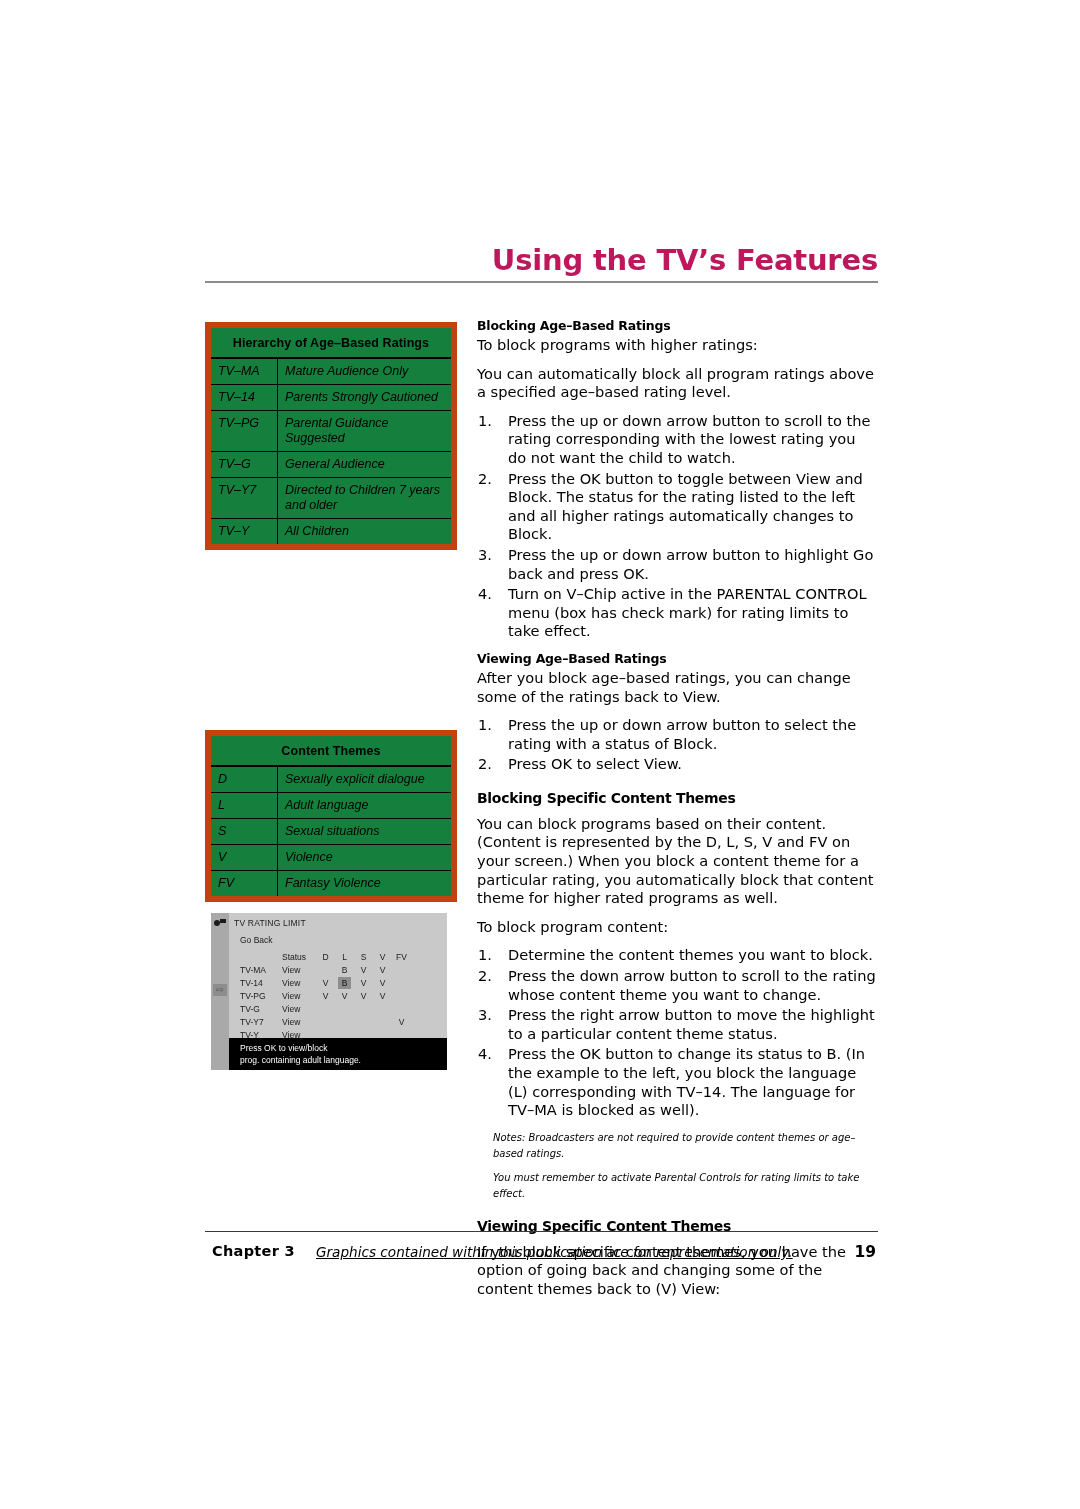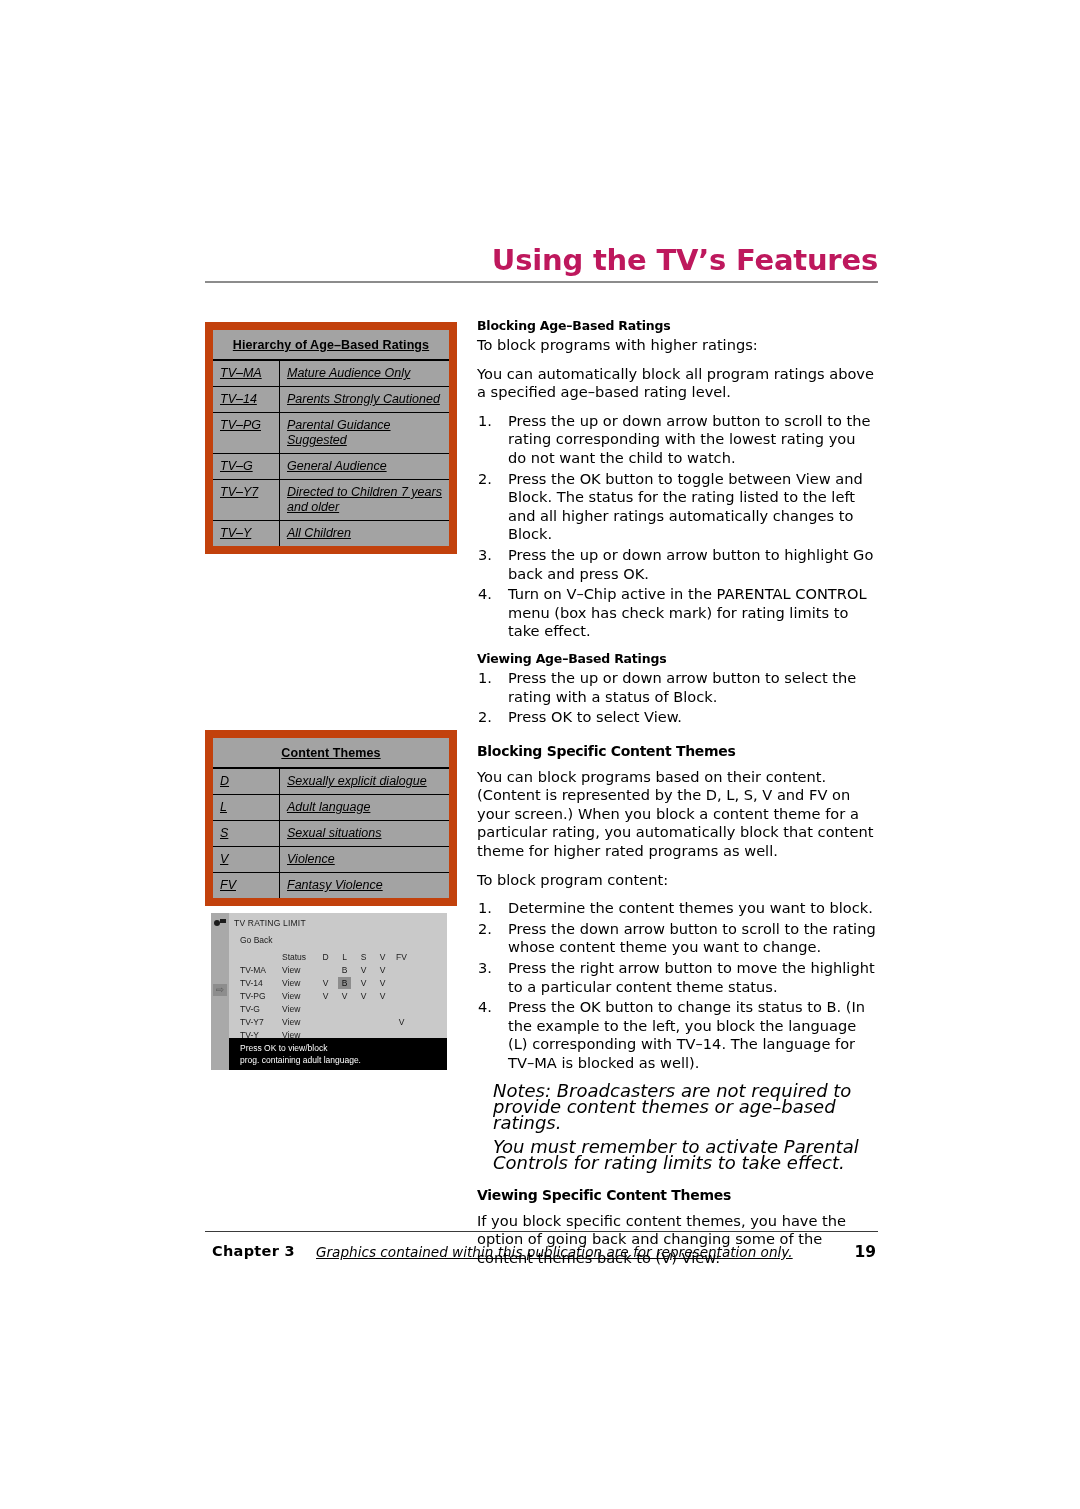--- a/index.html
+++ b/index.html
@@ -57,23 +57,22 @@
     position: absolute;
     left: 477px;
     top: 318px;
     width: 401px;
   }
 
   
   table.doc-table {
     border-collapse: collapse;
     width: 100%;
-    border: 8px solid #c2410c;
-    background: #a3a3a3;
-    text-decoration: underline;
+    border: 6px solid #c2410c;
+    background: #15803d;
   }
   table.doc-table th,
   table.doc-table td {
     border: 1px solid #000;
     padding: 5px 7px;
     vertical-align: top;
   }
   table.doc-table th.tbl-caption {
     text-align: center;
     font-size: 12.5px;
@@ -251,21 +250,21 @@
     padding-left: 31px;
     margin-bottom: 2px;
   }
   ol.steps li .num {
     position: absolute;
     left: 1px;
     top: 0;
     width: 22px;
   }
   .note {
-    font-size: 18px;
+    font-size: 10px;
     line-height: 16px;
     font-style: italic;
     margin: 0 0 8px 16px;
     font-family: "DejaVu Sans", sans-serif;
   }
 
   
   .footer-rule {
     position: absolute;
     left: 205px;
@@ -486,20 +485,21 @@
     <p class="para">To block programs with higher ratings:</p>
     <p class="para">You can automatically block all program ratings above a specified age–based rating level.</p>
     <ol class="steps">
       <li><span class="num">1.</span><span>Press the up or down arrow button to scroll to the rating corresponding with the lowest rating you do not want the child to watch.</span></li>
       <li><span class="num">2.</span><span>Press the OK button to toggle between View and Block. The status for the rating listed to the left and all higher ratings automatically changes to Block.</span></li>
       <li><span class="num">3.</span><span>Press the up or down arrow button to highlight Go back and press OK.</span></li>
       <li><span class="num">4.</span><span>Turn on V–Chip active in the PARENTAL CONTROL menu (box has check mark) for rating limits to take effect.</span></li>
     </ol>
 
     <div class="subhead">Viewing Age–Based Ratings</div>
+    <p class="para">After you block age–based ratings, you can change some of the ratings back to View.</p>
     <ol class="steps">
       <li><span class="num">1.</span><span>Press the up or down arrow button to select the rating with a status of Block.</span></li>
       <li><span class="num">2.</span><span>Press OK to select View.</span></li>
     </ol>
 
     <div class="bighead">Blocking Specific Content Themes</div>
     <p class="para">You can block programs based on their content. (Content is represented by the D, L, S, V and FV on your screen.) When you block a content theme for a particular rating, you automatically block that content theme for higher rated programs as well.</p>
     <p class="para">To block program content:</p>
     <ol class="steps">
       <li><span class="num">1.</span><span>Determine the content themes you want to block.</span></li>

